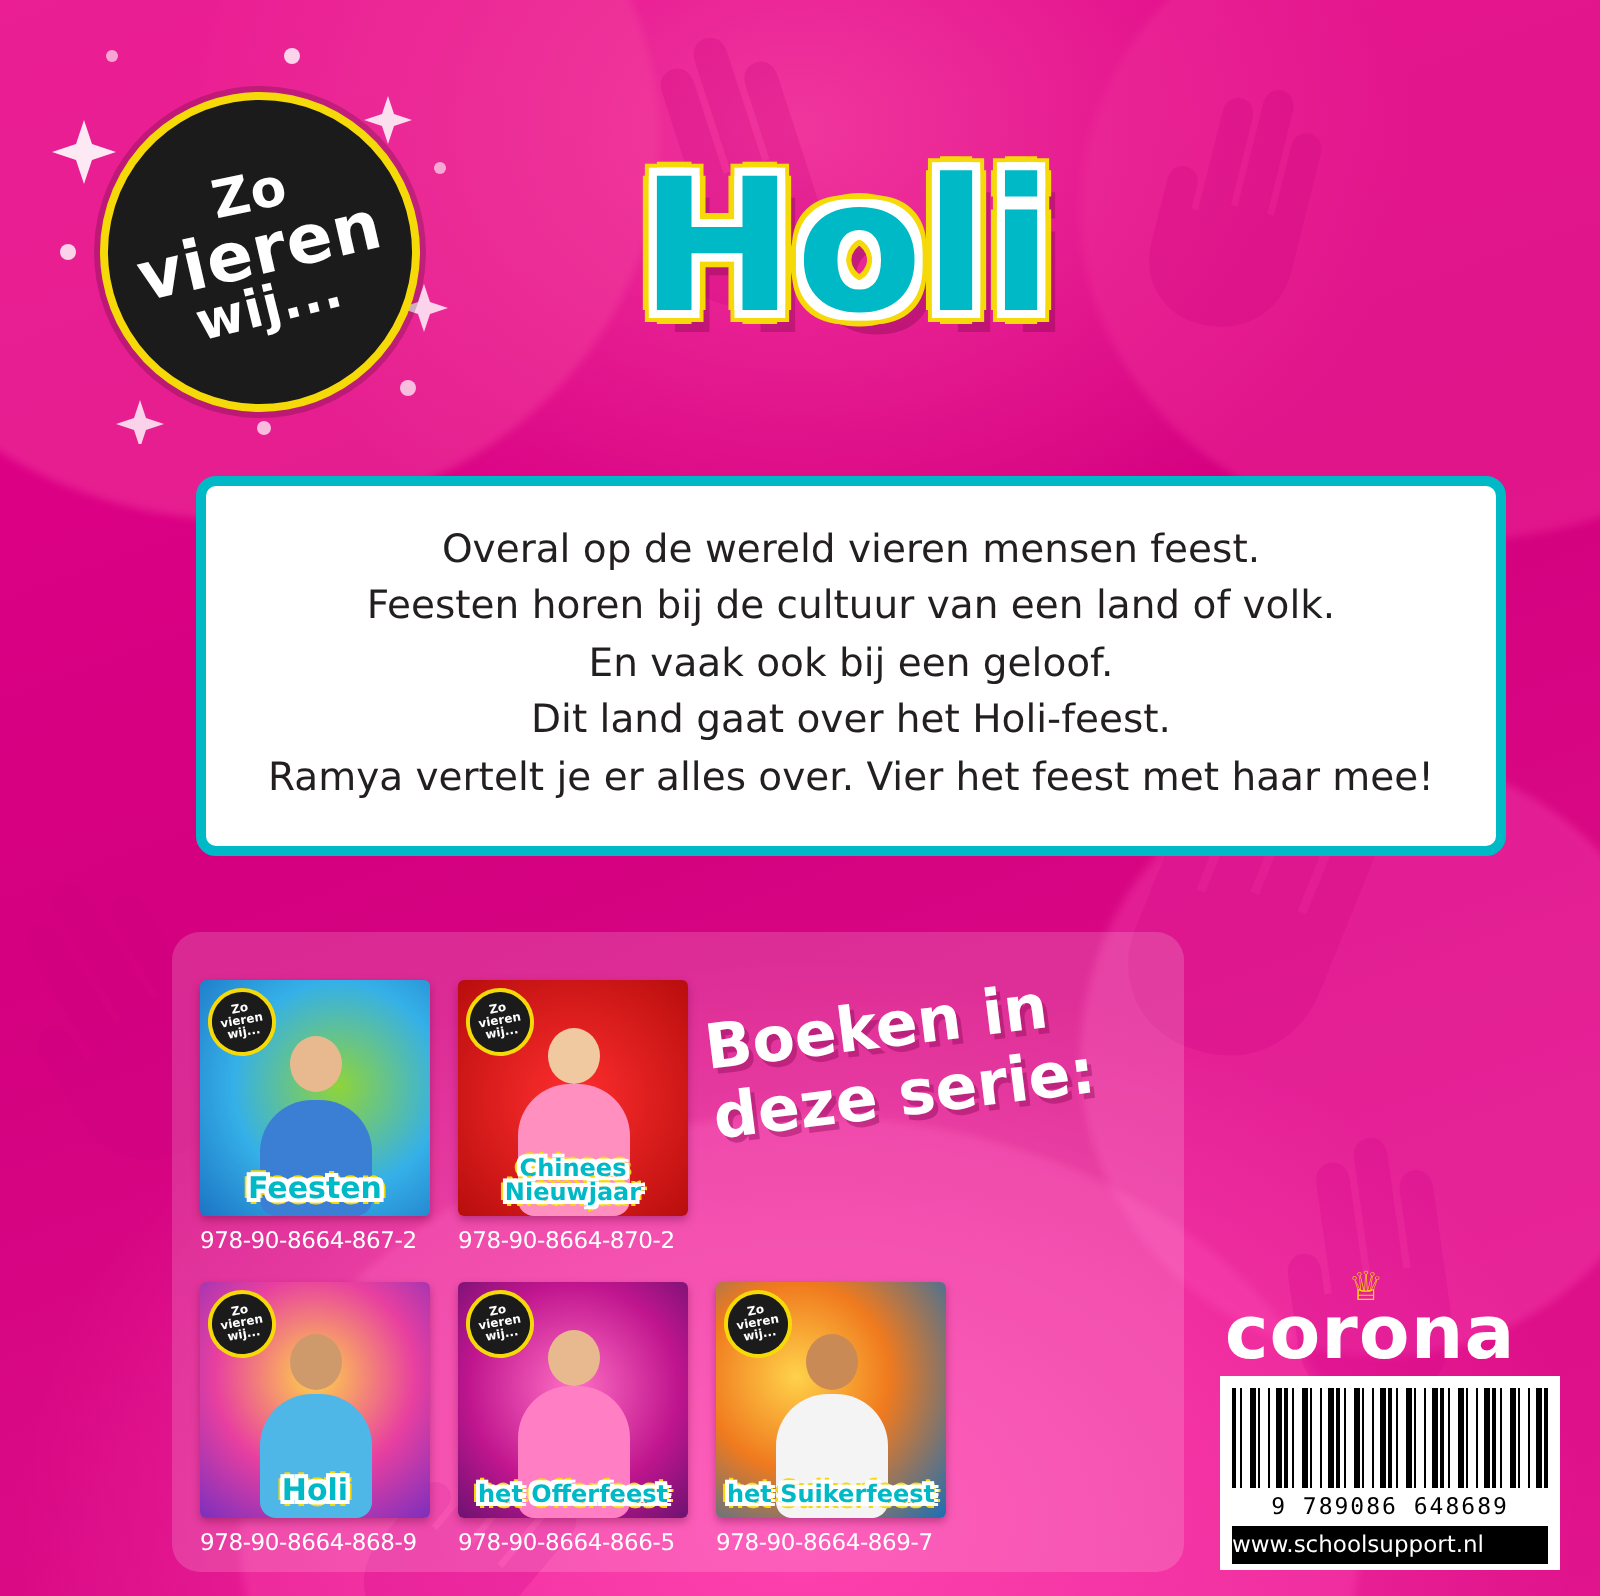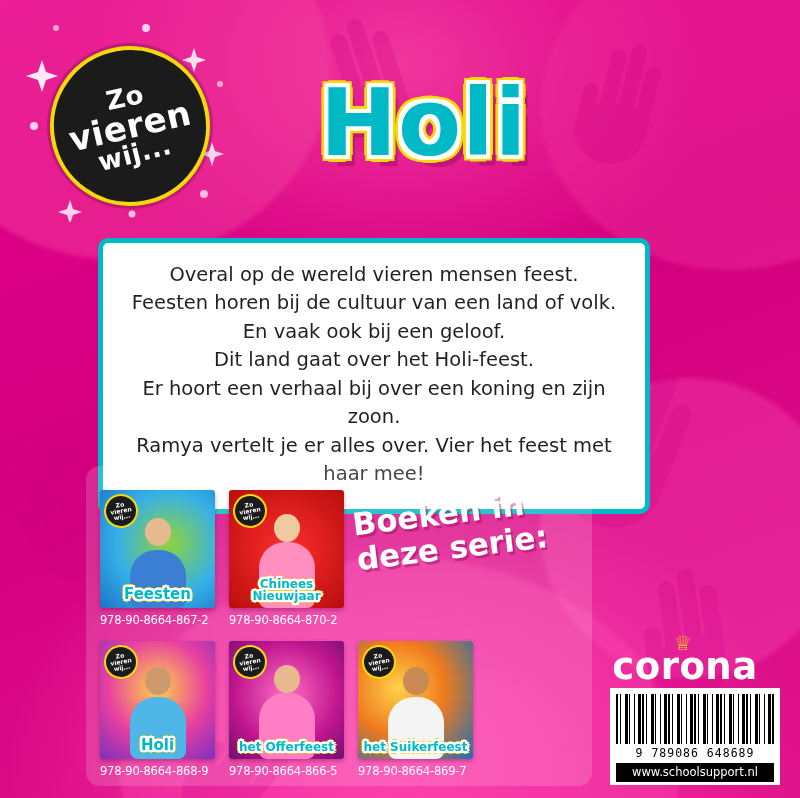--- a/index.html
+++ b/index.html
@@ -97,21 +97,21 @@
       -6px -6px #f5d908, 6px -6px #f5d908, -6px 6px #f5d908, 6px 6px #f5d908,
       9px 11px rgba(80,0,45,.25);
     letter-spacing: 1px;
   }
 
   
   .blurb {
     position: absolute;
     left: 98px;
     top: 238px;
-    width: 552px;
+    width: 655px;
     box-sizing: border-box;
     background: #ffffff;
     border: 5px solid #00b9c6;
     border-radius: 10px;
     padding: 18px 20px 20px;
     text-align: center;
     color: #231f20;
     font-family: "DejaVu Sans", sans-serif;
     font-size: 19.5px;
     line-height: 1.46;
@@ -276,21 +276,20 @@
     text-align: center;
     font-family: "DejaVu Sans Mono", monospace;
     font-size: 11.5px;
     letter-spacing: 1px;
     color: #000;
   }
   .website {
     margin-top: 3px;
     background: #000000;
     color: #ffffff;
-    text-align: center;
     font-family: "DejaVu Sans", sans-serif;
     font-size: 11.5px;
     padding: 2px 0 3px;
   }
 </style>
 </head>
 <body>
 
 <div class="page">
 
@@ -357,21 +356,20 @@
     </div>
   </div>
 
   <div class="title">Holi</div>
 
   <div class="blurb">
     <p>Overal op de wereld vieren mensen feest.</p>
     <p>Feesten horen bij de cultuur van een land of volk.</p>
     <p>En vaak ook bij een geloof.</p>
     <p>Dit land gaat over het Holi-feest.</p>
-    <p>Er hoort een verhaal bij over een koning en zijn zoon.</p>
     <p>Ramya vertelt je er alles over. Vier het feest met haar mee!</p>
   </div>
 
   <div class="series">
     <div class="series-head">Boeken in deze serie:</div>
 
     <div class="covers">
       <div class="row row-1">
 
         <div class="cover-cell">

